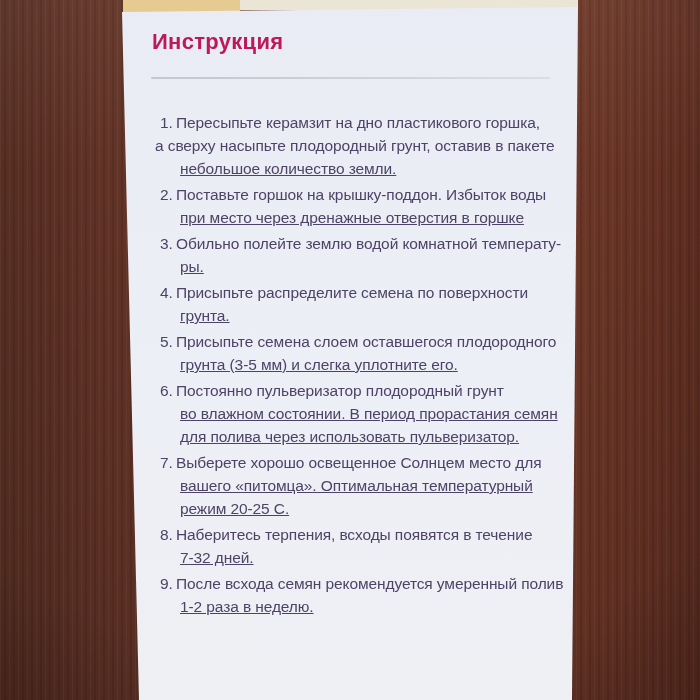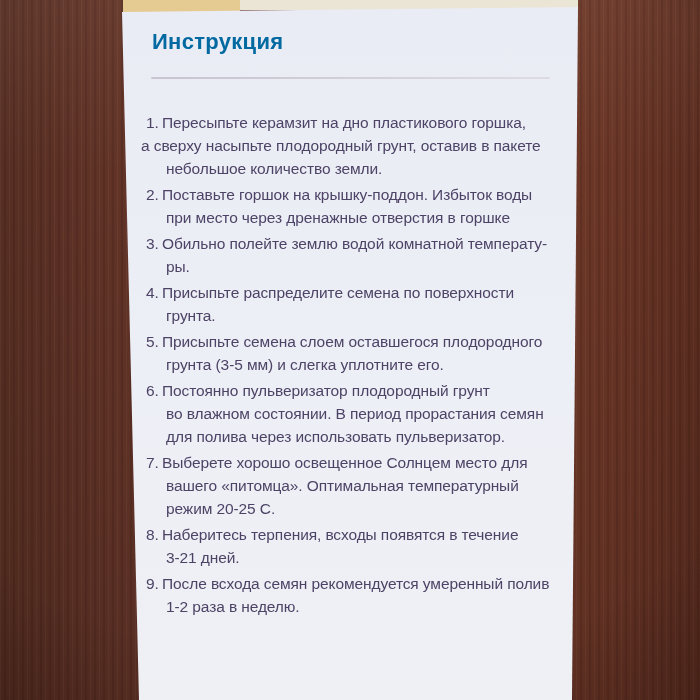--- a/index.html
+++ b/index.html
@@ -41,35 +41,35 @@
     clip-path: polygon(0px 12px, 456px 7px, 450px 700px, 17px 700px);
     filter: drop-shadow(0 0 1px rgba(55,48,85,0.65)) drop-shadow(3px 4px 9px rgba(25,8,4,0.45));
   }
 
   
   .content { position: absolute; inset: 0; color: #4d4366; }
 
   .title {
     position: absolute; left: 152px; top: 29px;
     font-size: 22px; font-weight: bold; letter-spacing: 0.3px;
-    color: #0369a1;
+    color: #be185d;
   }
   .divider {
     position: absolute; left: 151px; top: 77px; width: 399px; height: 2px;
     background: linear-gradient(90deg, #c6c5d0, #d3d2db 60%, #dddce4);
     border-radius: 1px;
   }
 
   .list {
-    position: absolute; left: 146px; top: 111px; width: 416px;
+    position: absolute; left: 160px; top: 111px; width: 416px;
     font-size: 15.5px; line-height: 23px; letter-spacing: -0.1px;
   }
   .item { margin-bottom: 3px; }
   .line { white-space: nowrap; }
-  .line.hang { padding-left: 20px; }
+  .line.hang { padding-left: 20px; text-decoration: underline; }
   .line.outdent { margin-left: -5px; }
   .num { display: inline-block; min-width: 16px; }
 </style>
 </head>
 <body>
 
 <div class="scene">
   <div class="wood"></div>
   <div class="strip-tan"></div>
   <div class="strip-cream"></div>
@@ -114,21 +114,21 @@
       </div>
 
       <div class="item">
         <div class="line first"><span class="num">7.</span><span class="txt">Выберете хорошо освещенное Солнцем место для</span></div>
         <div class="line hang">вашего «питомца». Оптимальная температурный</div>
         <div class="line hang">режим 20-25 С.</div>
       </div>
 
       <div class="item">
         <div class="line first"><span class="num">8.</span><span class="txt">Наберитесь терпения, всходы появятся в течение</span></div>
-        <div class="line hang">3-21 дней.</div>
+        <div class="line hang">7-32 дней.</div>
       </div>
 
       <div class="item">
         <div class="line first"><span class="num">9.</span><span class="txt">После всхода семян рекомендуется умеренный полив</span></div>
         <div class="line hang">1-2 раза в неделю.</div>
       </div>
 
     </div>
   </div>
 </div>

